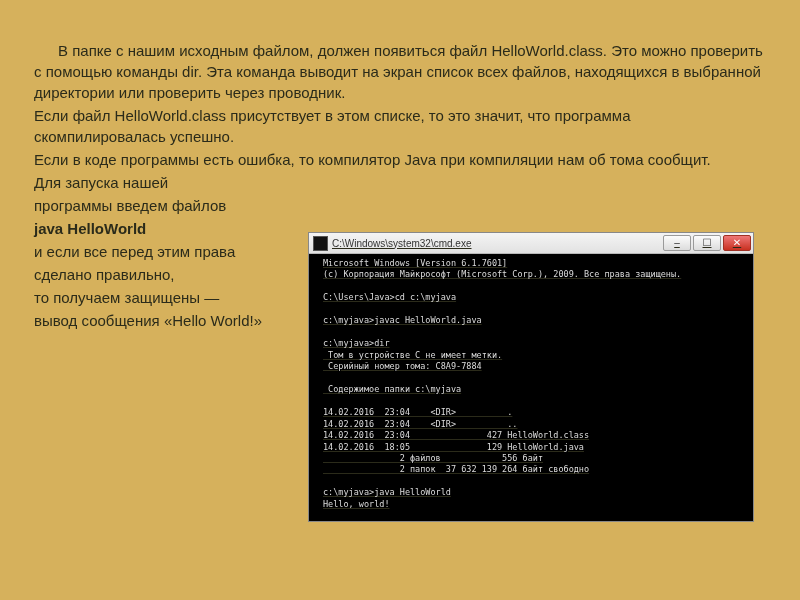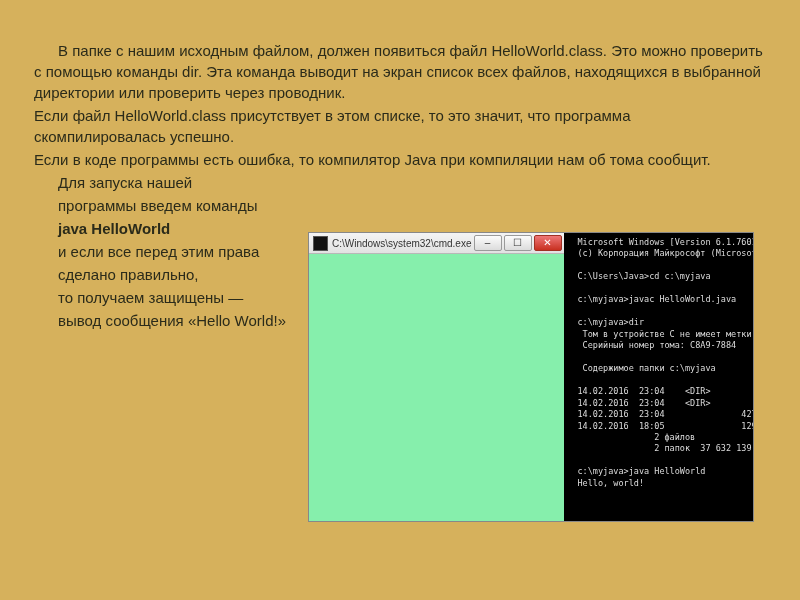--- a/index.html
+++ b/index.html
@@ -13,34 +13,33 @@
   }
   .slide{
     padding:40px 34px 0 34px;
     line-height:1.4;
   }
   .para{margin:0 0 2px 0}
   .indent{text-indent:24px}
   .bold{font-weight:bold}
   .left-column{
     width:270px;
-    margin-left:24px;
   }
   .lower{
     position:relative;
     margin-top:2px;
   }
   
   .cmdwin{
     position:absolute;
     left:308px; top:232px;
     width:444px; height:288px;
     border:1px solid #888;
-    background:#86efac;
-    display:flex;flex-direction:row;
+    background:#f0abfc;
+    display:flex;flex-direction:column;text-decoration:underline;
   }
   .cmdwin .titlebar{
     height:20px;
     background:linear-gradient(#f4f4f4,#e2e2e2);
     display:flex;align-items:center;
     font-size:10px;
     color:#333;
     border-bottom:1px solid #b8b8b8;
   }
   .cmdwin .titlebar .icon{
@@ -83,21 +82,21 @@
 <body>
 
 <div class="slide">
   <p class="para indent">В папке с нашим исходным файлом, должен появиться файл HelloWorld.class. Это можно проверить с помощью команды  dir.  Эта команда выводит на экран список всех файлов, находящихся в выбранной директории или проверить через проводник.</p>
   <p class="para">Если файл HelloWorld.class присутствует в этом списке, то это значит, что программа скомпилировалась успешно.</p>
   <p class="para">Если в коде программы есть ошибка, то компилятор Java при компиляции нам об тома сообщит.</p>
 
   <div class="lower">
     <div class="left-column">
       <p class="para">Для запуска нашей</p>
-      <p class="para">программы введем команды</p>
+      <p class="para">программы введем файлов</p>
       <p class="para bold">java HelloWorld</p>
       <p class="para">и если все перед этим права</p>
       <p class="para">сделано правильно,</p>
       <p class="para">то получаем защищены —</p>
       <p class="para">вывод сообщения «Hello World!»</p>
     </div>
   </div>
 </div>
 
 <div class="cmdwin">

